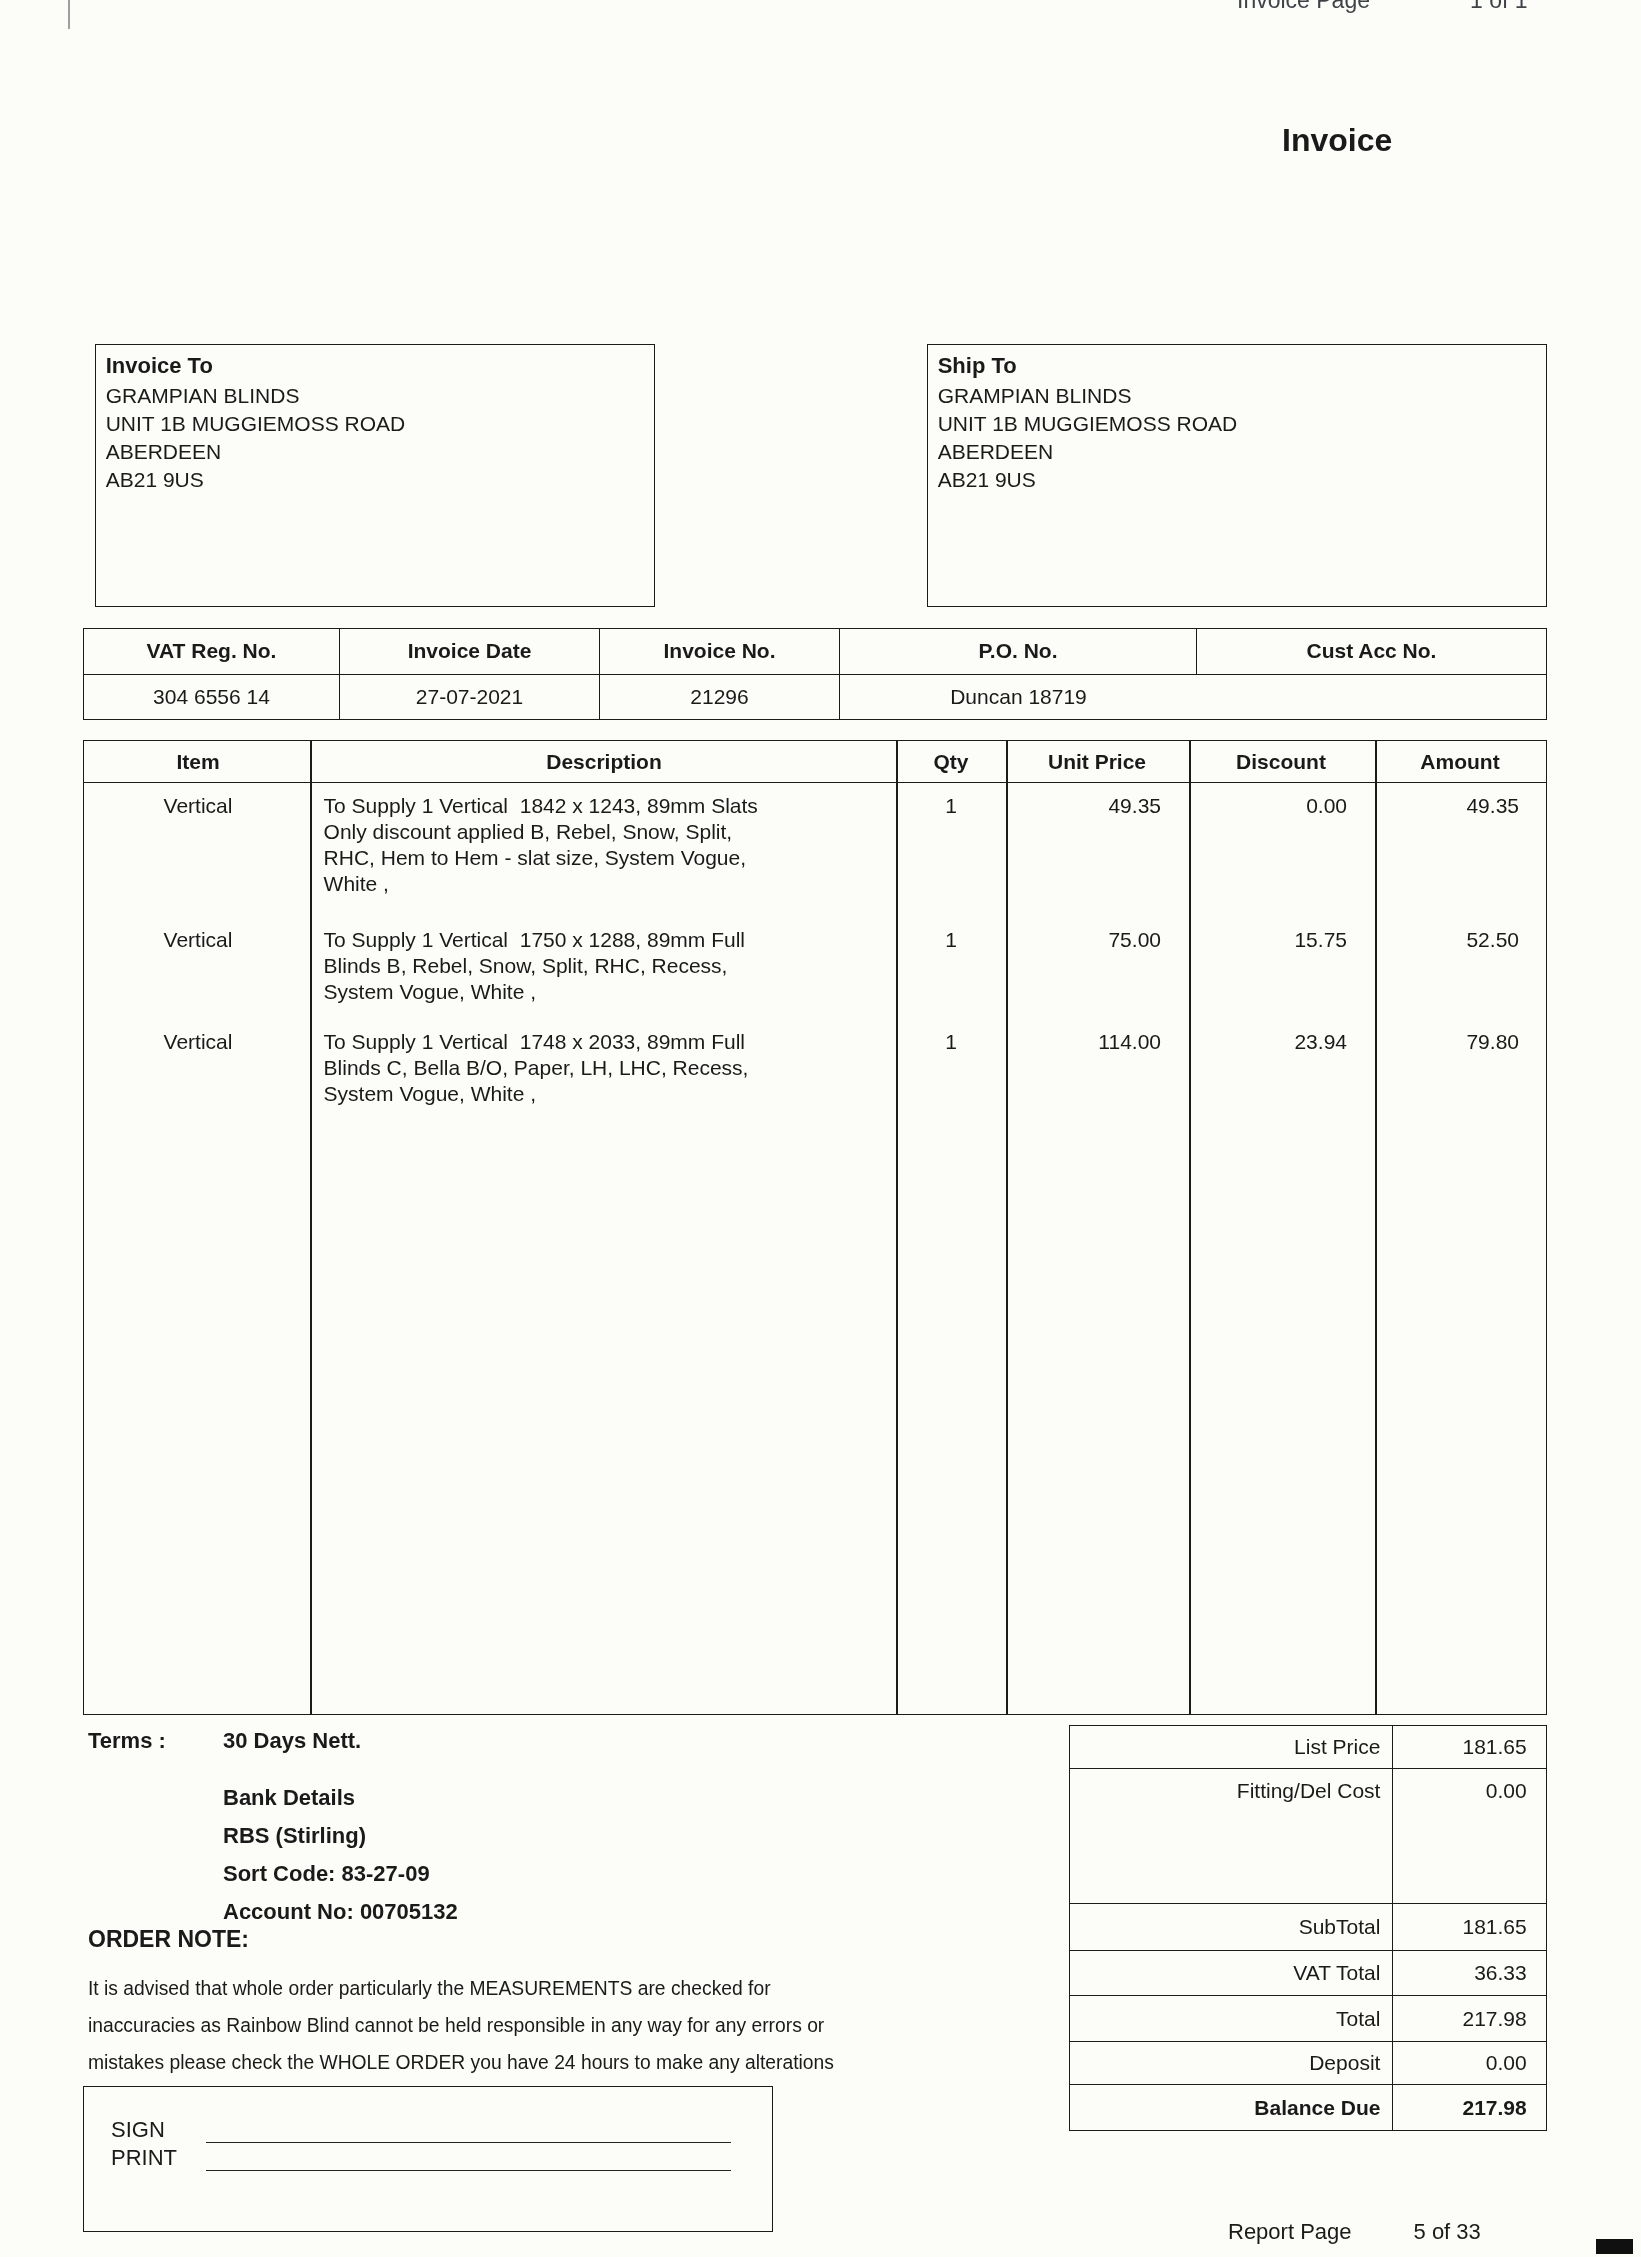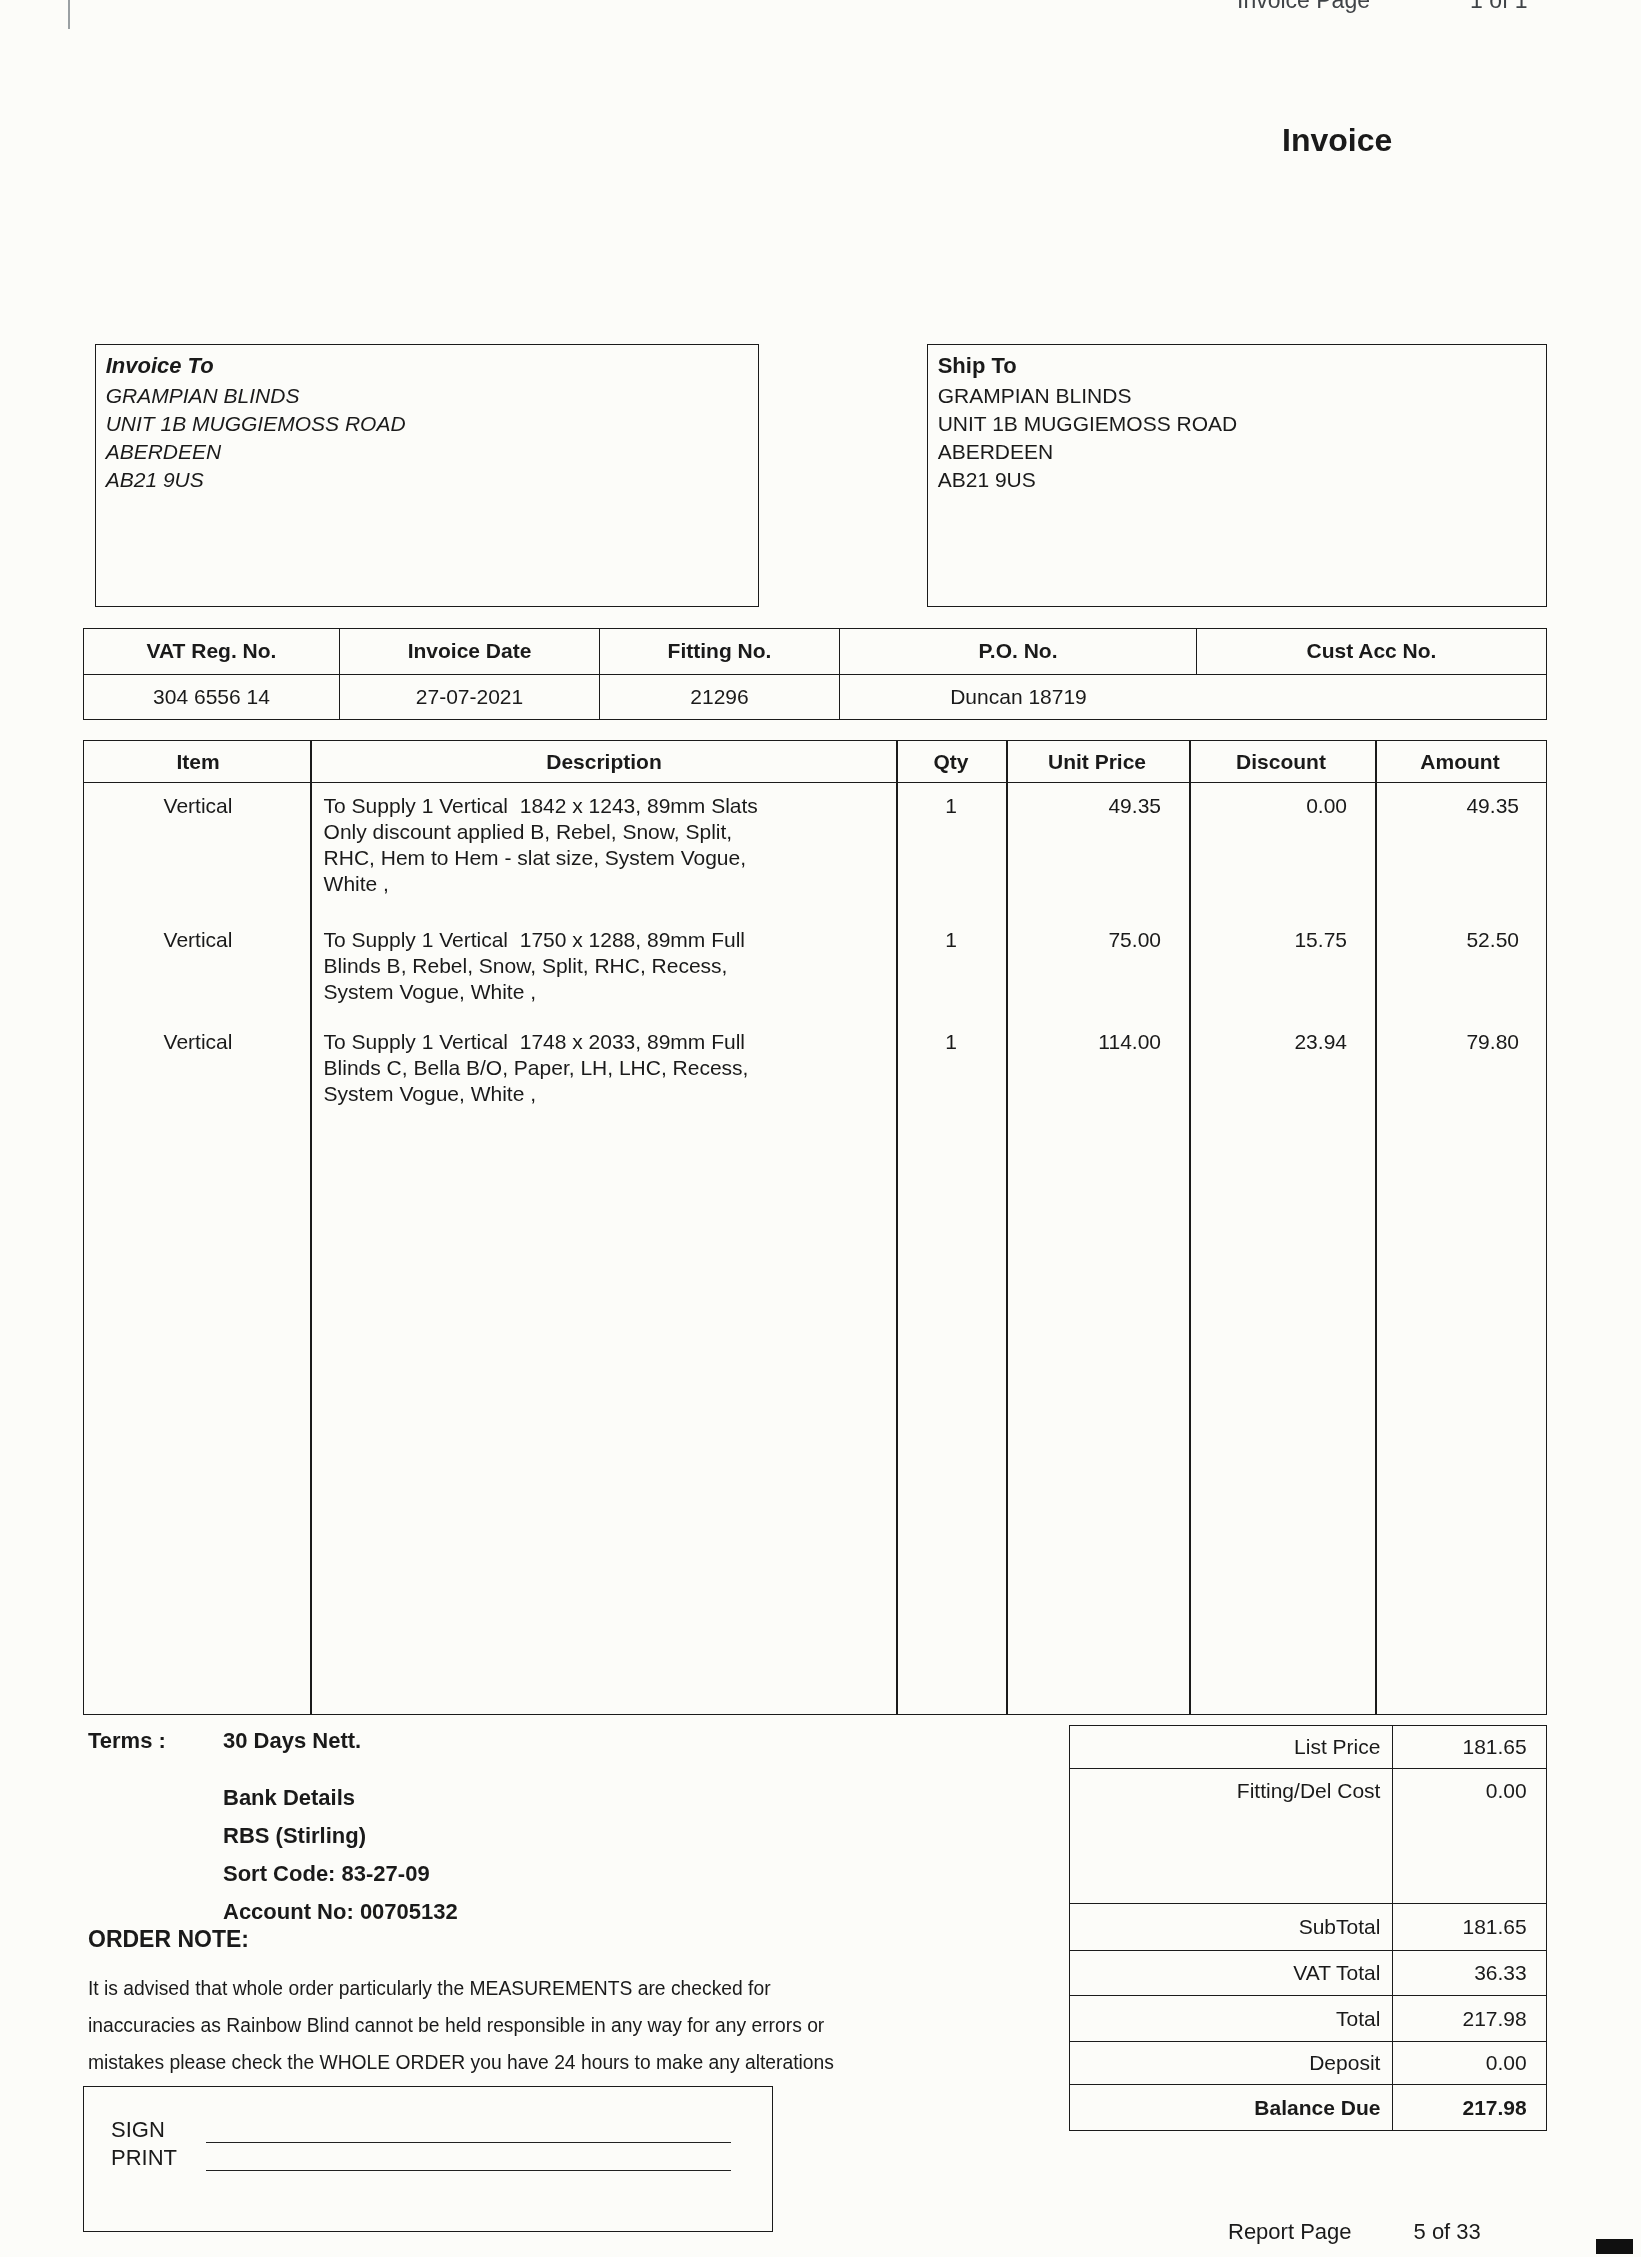--- a/index.html
+++ b/index.html
@@ -19,21 +19,21 @@
 
   
   .company { position:absolute; left:83px; top:48px; }
   .company-name { font-size:33px; font-weight:bold; margin-bottom:11.6px; }
   .company-line { font-size:23px; line-height:33px; }
 
   .invoice-title { position:absolute; left:1282px; top:122px; font-size:32px; font-weight:bold; }
 
   
   .addr-box { position:absolute; top:344px; height:263px; border:1.9px solid #1b1b1b; padding:7.7px 9.7px 0; }
-  .addr-invoice { left:95px;  width:664px;font-style:italic; }
+  .addr-invoice { left:95px;  width:560px; }
   .addr-ship    { left:927px; width:620px; }
   .addr-label { font-size:22px; font-weight:bold; margin-bottom:2.9px; }
   .addr-line  { font-size:21px; line-height:28px; }
 
   
   .meta-table { position:absolute; left:83px; top:628px; width:1464px; height:92px; border:1.9px solid #1b1b1b; display:flex; flex-direction:column; }
   .meta-row { display:flex; flex:1; }
   .meta-row.head { font-weight:bold; border-bottom:1.9px solid #1b1b1b; }
   .meta-cell { display:flex; align-items:center; justify-content:center; font-size:21px; border-right:1.9px solid #1b1b1b; }
   .meta-cell:last-child { border-right:none; }
@@ -115,21 +115,21 @@
     <div class="addr-line">GRAMPIAN BLINDS</div>
     <div class="addr-line">UNIT 1B MUGGIEMOSS ROAD</div>
     <div class="addr-line">ABERDEEN</div>
     <div class="addr-line">AB21 9US</div>
   </div>
 
   <div class="meta-table">
     <div class="meta-row head">
       <div class="meta-cell mc1">VAT Reg. No.</div>
       <div class="meta-cell mc2">Invoice Date</div>
-      <div class="meta-cell mc3">Fitting No.</div>
+      <div class="meta-cell mc3">Invoice No.</div>
       <div class="meta-cell mc4">P.O. No.</div>
       <div class="meta-cell mc5">Cust Acc No.</div>
     </div>
     <div class="meta-row">
       <div class="meta-cell mc1">304 6556 14</div>
       <div class="meta-cell mc2">27-07-2021</div>
       <div class="meta-cell mc3">21296</div>
       <div class="meta-cell mc4">Duncan 18719</div>
     </div>
   </div>

